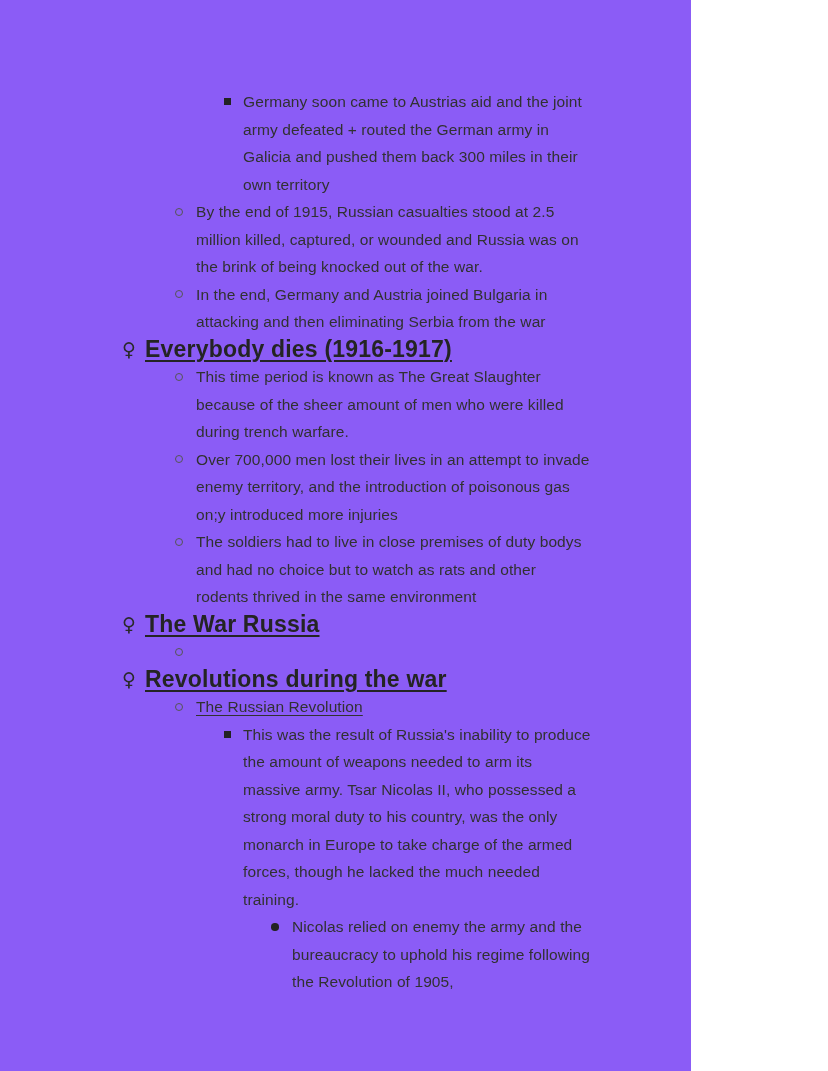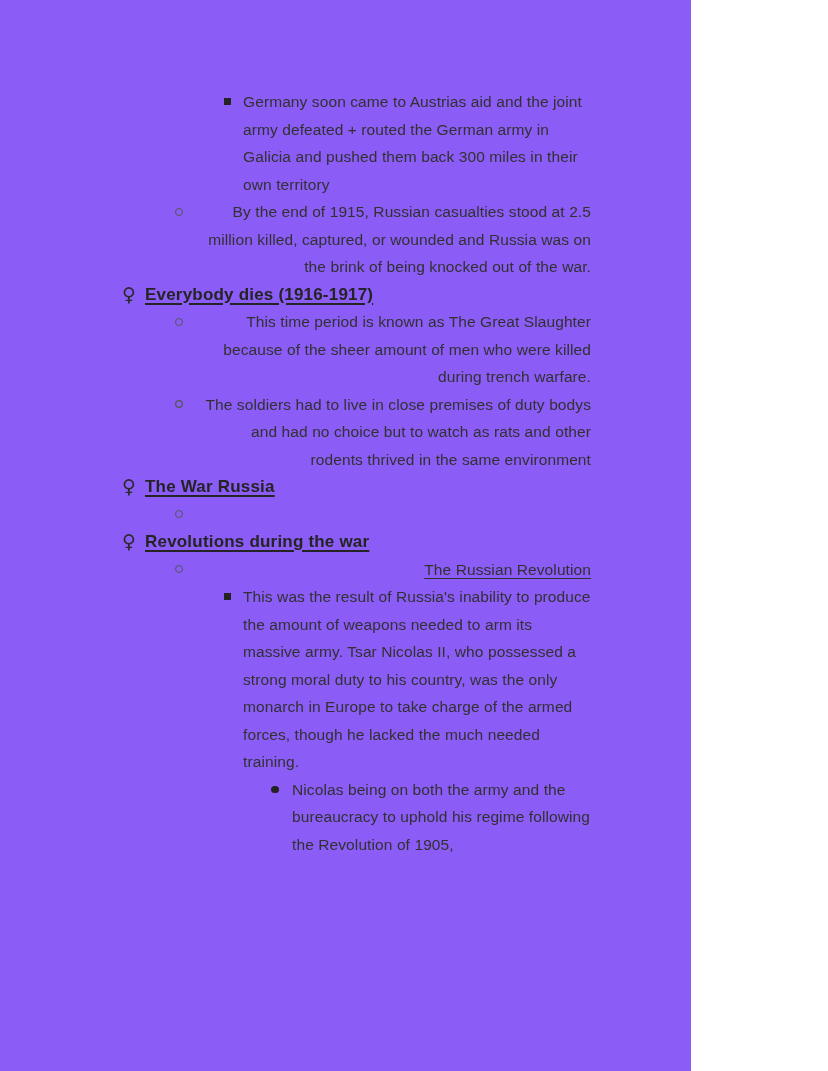--- a/index.html
+++ b/index.html
@@ -25,21 +25,21 @@
     line-height: 27.5px;
     padding-right: 100px;
     letter-spacing: 0.1px;
   }
   .item .text {
     display: block;
     min-height: 27.5px;
   }
   
   .item.l1 { padding-left: 145px; }
-  .item.l2 { padding-left: 196px; text-align: right; }
+  .item.l2 { padding-left: 196px; }
   .item.l3 { padding-left: 243px; }
   .item.l4 { padding-left: 292px; }
   .item.l1 .bullet { left: 118px; }
   .item.l2 .bullet { left: 168px; }
   .item.l3 .bullet { left: 216px; }
   .item.l4 .bullet { left: 264px; }
   .bullet {
     position: absolute;
     top: 0;
     width: 22px;
@@ -68,21 +68,21 @@
   }
   .g-pin {
     font-family: "DejaVu Sans", sans-serif;
     font-size: 19px;
     font-weight: 600;
     line-height: 1;
     color: #2a2a2a;
   }
   
   .s-heading .text {
-    font-size: 17px;
+    font-size: 23px;
     font-weight: 700;
     color: #242424;
     text-decoration: underline;
     text-decoration-thickness: 1.6px;
     text-underline-offset: 3px;
     letter-spacing: 0.2px;
   }
   .s-underline .text {
     text-decoration: underline;
     text-decoration-thickness: 1.2px;
@@ -99,36 +99,43 @@
           <span class="glyph g-square"></span>
         </span>
     <span class="text">Germany soon came to Austrias aid and the joint army defeated + routed the German army in Galicia and pushed them back 300 miles in their own territory</span>
   </div>
       <div class="item l2 s-body">
     <span class="bullet">
           <span class="glyph g-circle"></span>
         </span>
     <span class="text">By the end of 1915, Russian casualties stood at 2.5 million killed, captured, or wounded and Russia was on the brink of being knocked out of the war.</span>
   </div>
+      <div class="item l2 s-body">
+    <span class="bullet">
+          <span class="glyph g-circle"></span>
+        </span>
+    <span class="text">In the end, Germany and Austria joined Bulgaria in attacking and then eliminating Serbia from the war</span>
+  </div>
       <div class="item l1 s-heading">
     <span class="bullet">
           <span class="glyph g-pin">♀</span>
         </span>
     <span class="text">Everybody dies (1916-1917)</span>
   </div>
       <div class="item l2 s-body">
     <span class="bullet">
           <span class="glyph g-circle"></span>
         </span>
     <span class="text">This time period is known as The Great Slaughter because of the sheer amount of men who were killed during trench warfare.</span>
   </div>
       <div class="item l2 s-body">
     <span class="bullet">
           <span class="glyph g-circle"></span>
         </span>
+    <span class="text">Over 700,000 men lost their lives in an attempt to invade enemy territory, and the introduction of poisonous gas on;y introduced more injuries</span>
   </div>
       <div class="item l2 s-body">
     <span class="bullet">
           <span class="glyph g-circle"></span>
         </span>
     <span class="text">The soldiers had to live in close premises of duty bodys and had no choice but to watch as rats and other rodents thrived in the same environment</span>
   </div>
       <div class="item l1 s-heading">
     <span class="bullet">
           <span class="glyph g-pin">♀</span>
@@ -156,16 +163,16 @@
       <div class="item l3 s-body">
     <span class="bullet">
           <span class="glyph g-square"></span>
         </span>
     <span class="text">This was the result of Russia's inability to produce the amount of weapons needed to arm its massive army. Tsar Nicolas II, who possessed a strong moral duty to his country, was the only monarch in Europe to take charge of the armed forces, though he lacked the much needed training.</span>
   </div>
       <div class="item l4 s-body">
     <span class="bullet">
           <span class="glyph g-disc"></span>
         </span>
-    <span class="text">Nicolas being on both the army and the bureaucracy to uphold his regime following the Revolution of 1905,</span>
+    <span class="text">Nicolas relied on enemy the army and the bureaucracy to uphold his regime following the Revolution of 1905,</span>
   </div>
     </div>
 </div>
 
 </body></html>

